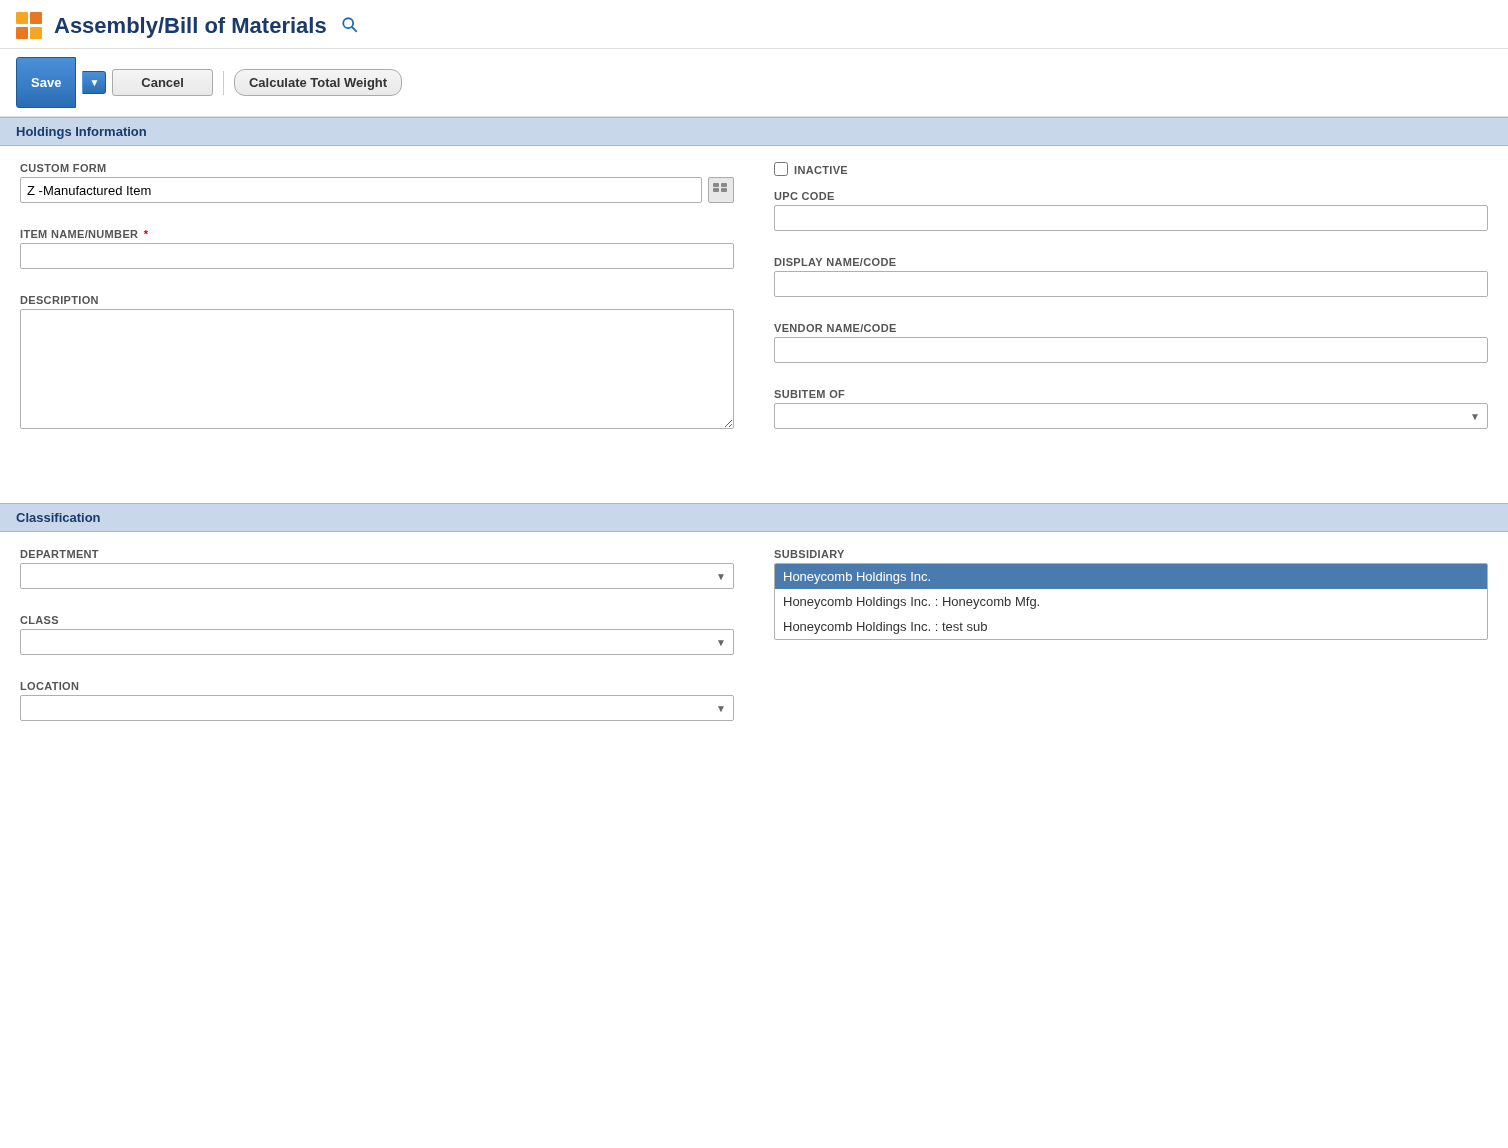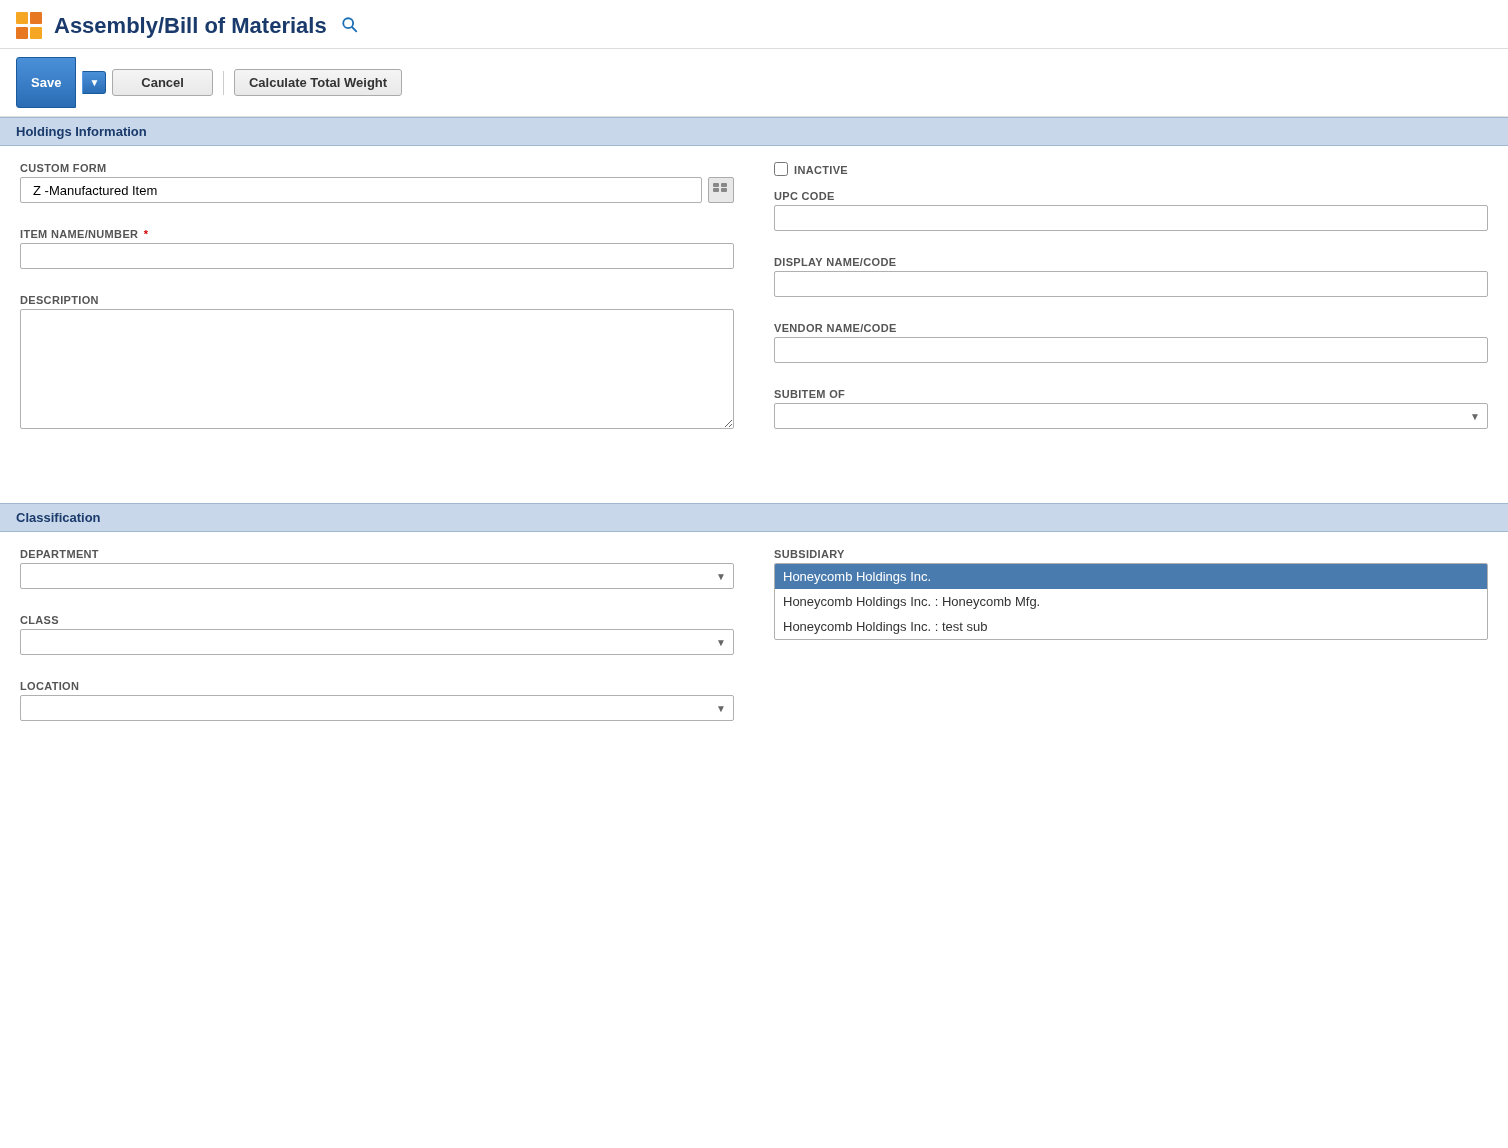--- a/index.html
+++ b/index.html
@@ -90,21 +90,21 @@
     .toolbar-divider {
       width: 1px;
       height: 24px;
       background: #ccc;
       margin: 0 4px;
     }
     .btn-calculate {
       background: linear-gradient(to bottom, #f5f5f5, #e8e8e8);
       color: #333;
       border: 1px solid #aaa;
-      border-radius: 3px;
+      border-radius: 11px;
       padding: 5px 14px;
       font-weight: bold;
       font-size: 13px;
       cursor: pointer;
     }
 
     
     .section-header {
       background: #c8d8ea;
       padding: 6px 16px;
@@ -187,21 +187,21 @@
     }
     .custom-form-row {
       display: flex;
       align-items: center;
       gap: 6px;
     }
     .custom-form-input {
       flex: 1;
       border: 1px solid #b0b0b0;
       border-radius: 2px;
-      padding: 4px 12px;
+      padding: 4px 6px;
       font-size: 13px;
       background: #fff;
       height: 26px;
     }
     .custom-form-icon {
       width: 26px;
       height: 26px;
       border: 1px solid #aaa;
       border-radius: 2px;
       background: #e8e8e8;

